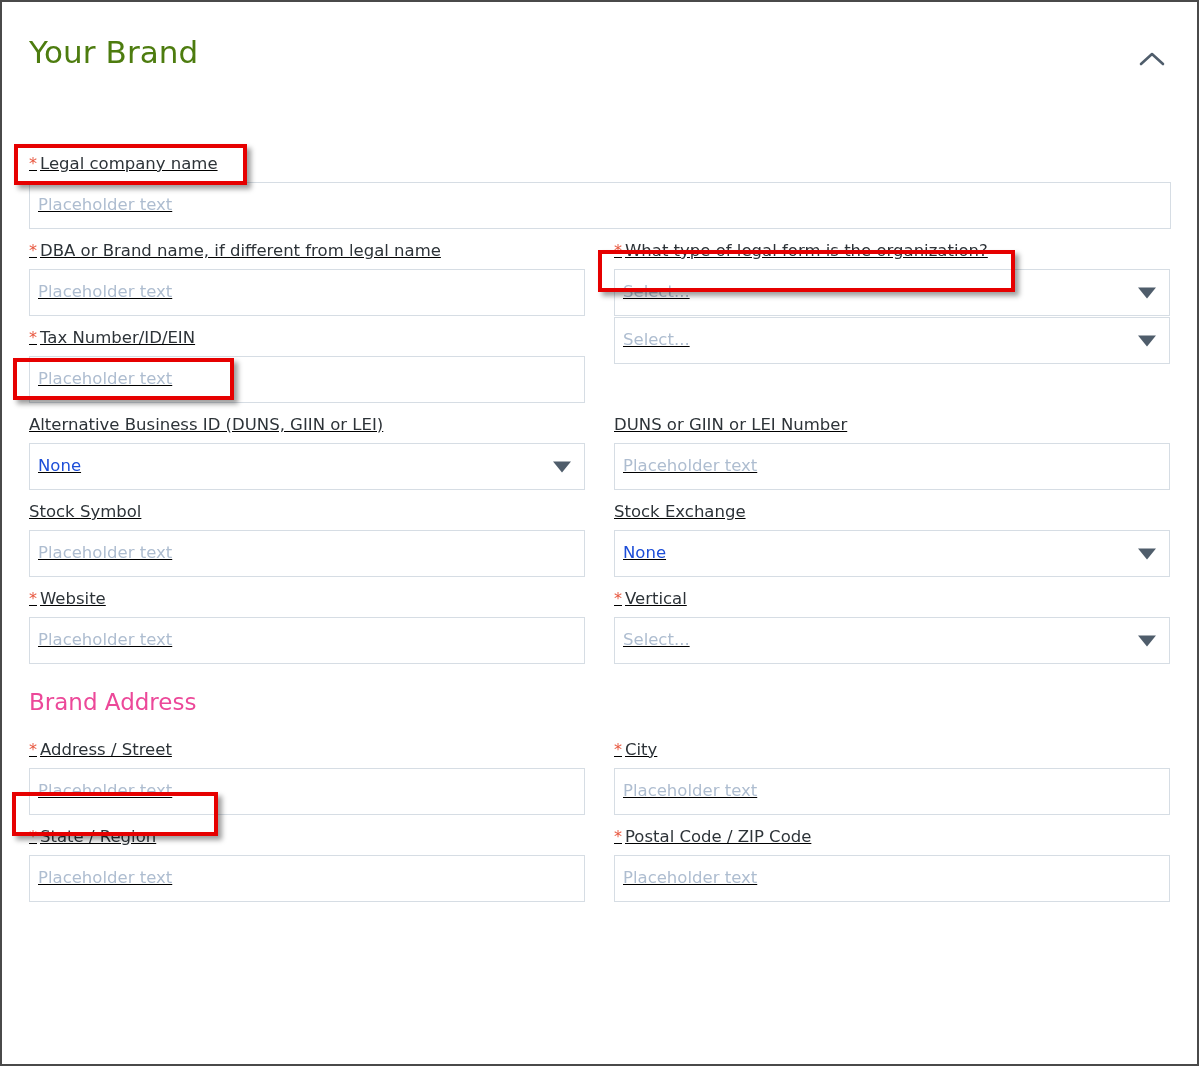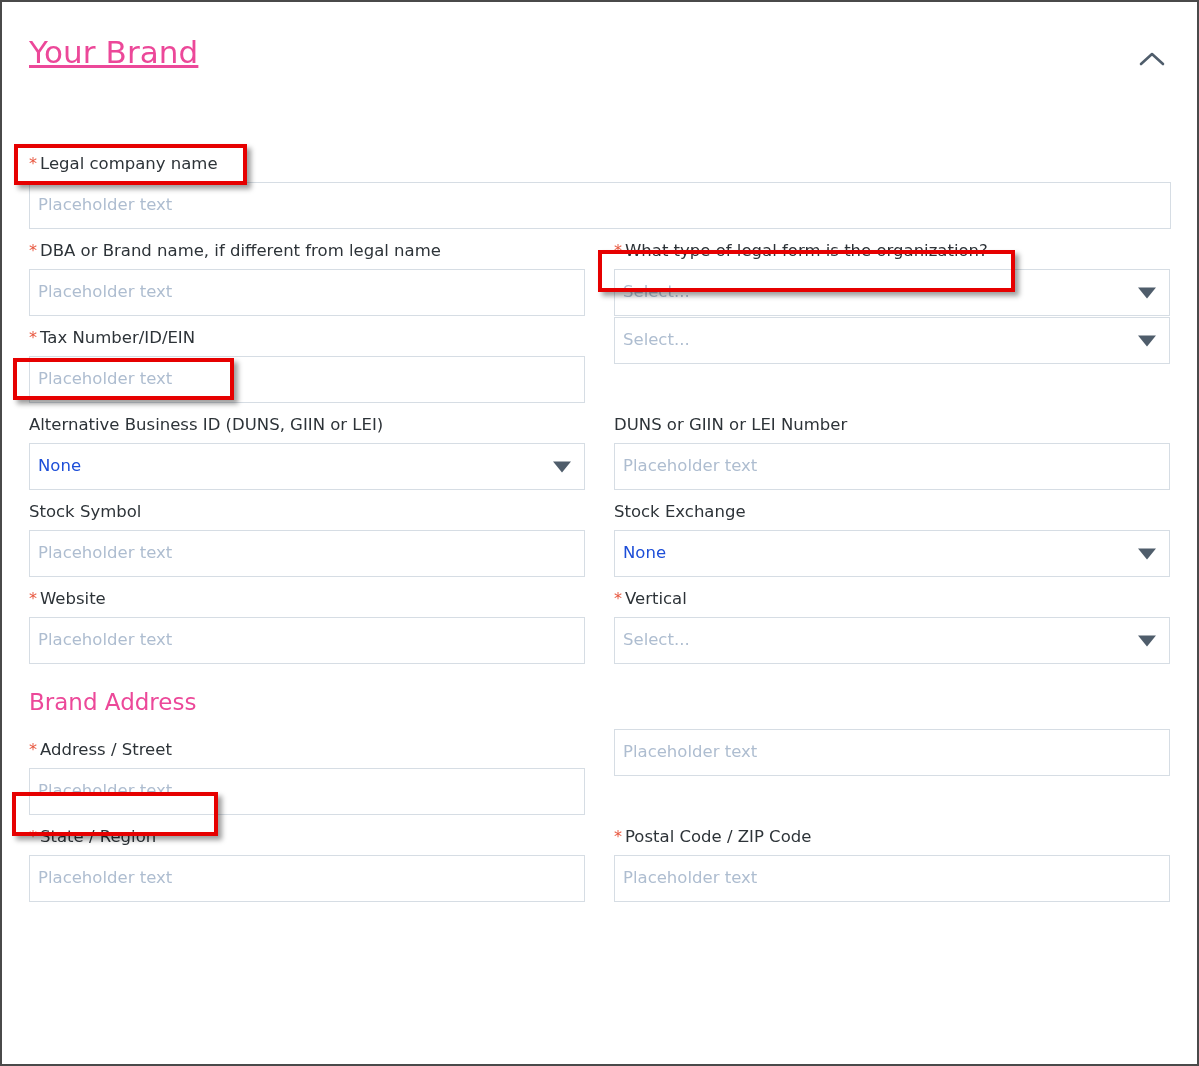--- a/index.html
+++ b/index.html
@@ -25,25 +25,24 @@
   
   .card-header {
     position: absolute;
     left: 27px;
     top: 30px;
     right: 28px;
   }
   .card-title {
     font-size: 31px;
     font-weight: 400;
-    color: #ec4899;
+    color: #4d7c0f;
     line-height: 40px;
     letter-spacing: 0.1px;
     margin: 0;
-    text-decoration: underline;
   }
   .card-subtitle {
     font-size: 15.5px;
     color: #5b6670;
     line-height: 22px;
     margin: 6px 0 0 0;
   }
   .collapse-toggle {
     position: absolute;
     right: 0;
@@ -62,20 +61,21 @@
     position: absolute;
     left: 27px;
     top: 140px;
     width: 1142px;
   }
 
   .row {
     display: flex;
     gap: 29px;
     margin-bottom: 0;
+    text-decoration: underline;
   }
   .col {
     width: 556px;
     flex: 0 0 556px;
     box-sizing: border-box;
   }
   .col.full {
     width: 1142px;
     flex: 0 0 1142px;
   }
@@ -317,20 +317,23 @@
           <label class="field-label">
             <span class="req-star">*</span><span>Address / Street</span>
           </label>
           <div class="control input-like">
             <span class="placeholder">Placeholder text</span>
           </div>
         </div>
       </div>
       <div class="col">
         <div class="field">
+          <label class="field-label">
+            <span class="req-star">*</span><span>City</span>
+          </label>
           <div class="control input-like">
             <span class="placeholder">Placeholder text</span>
           </div>
         </div>
       </div>
     </div>
 
     <div class="row">
       <div class="col">
         <div class="field">

